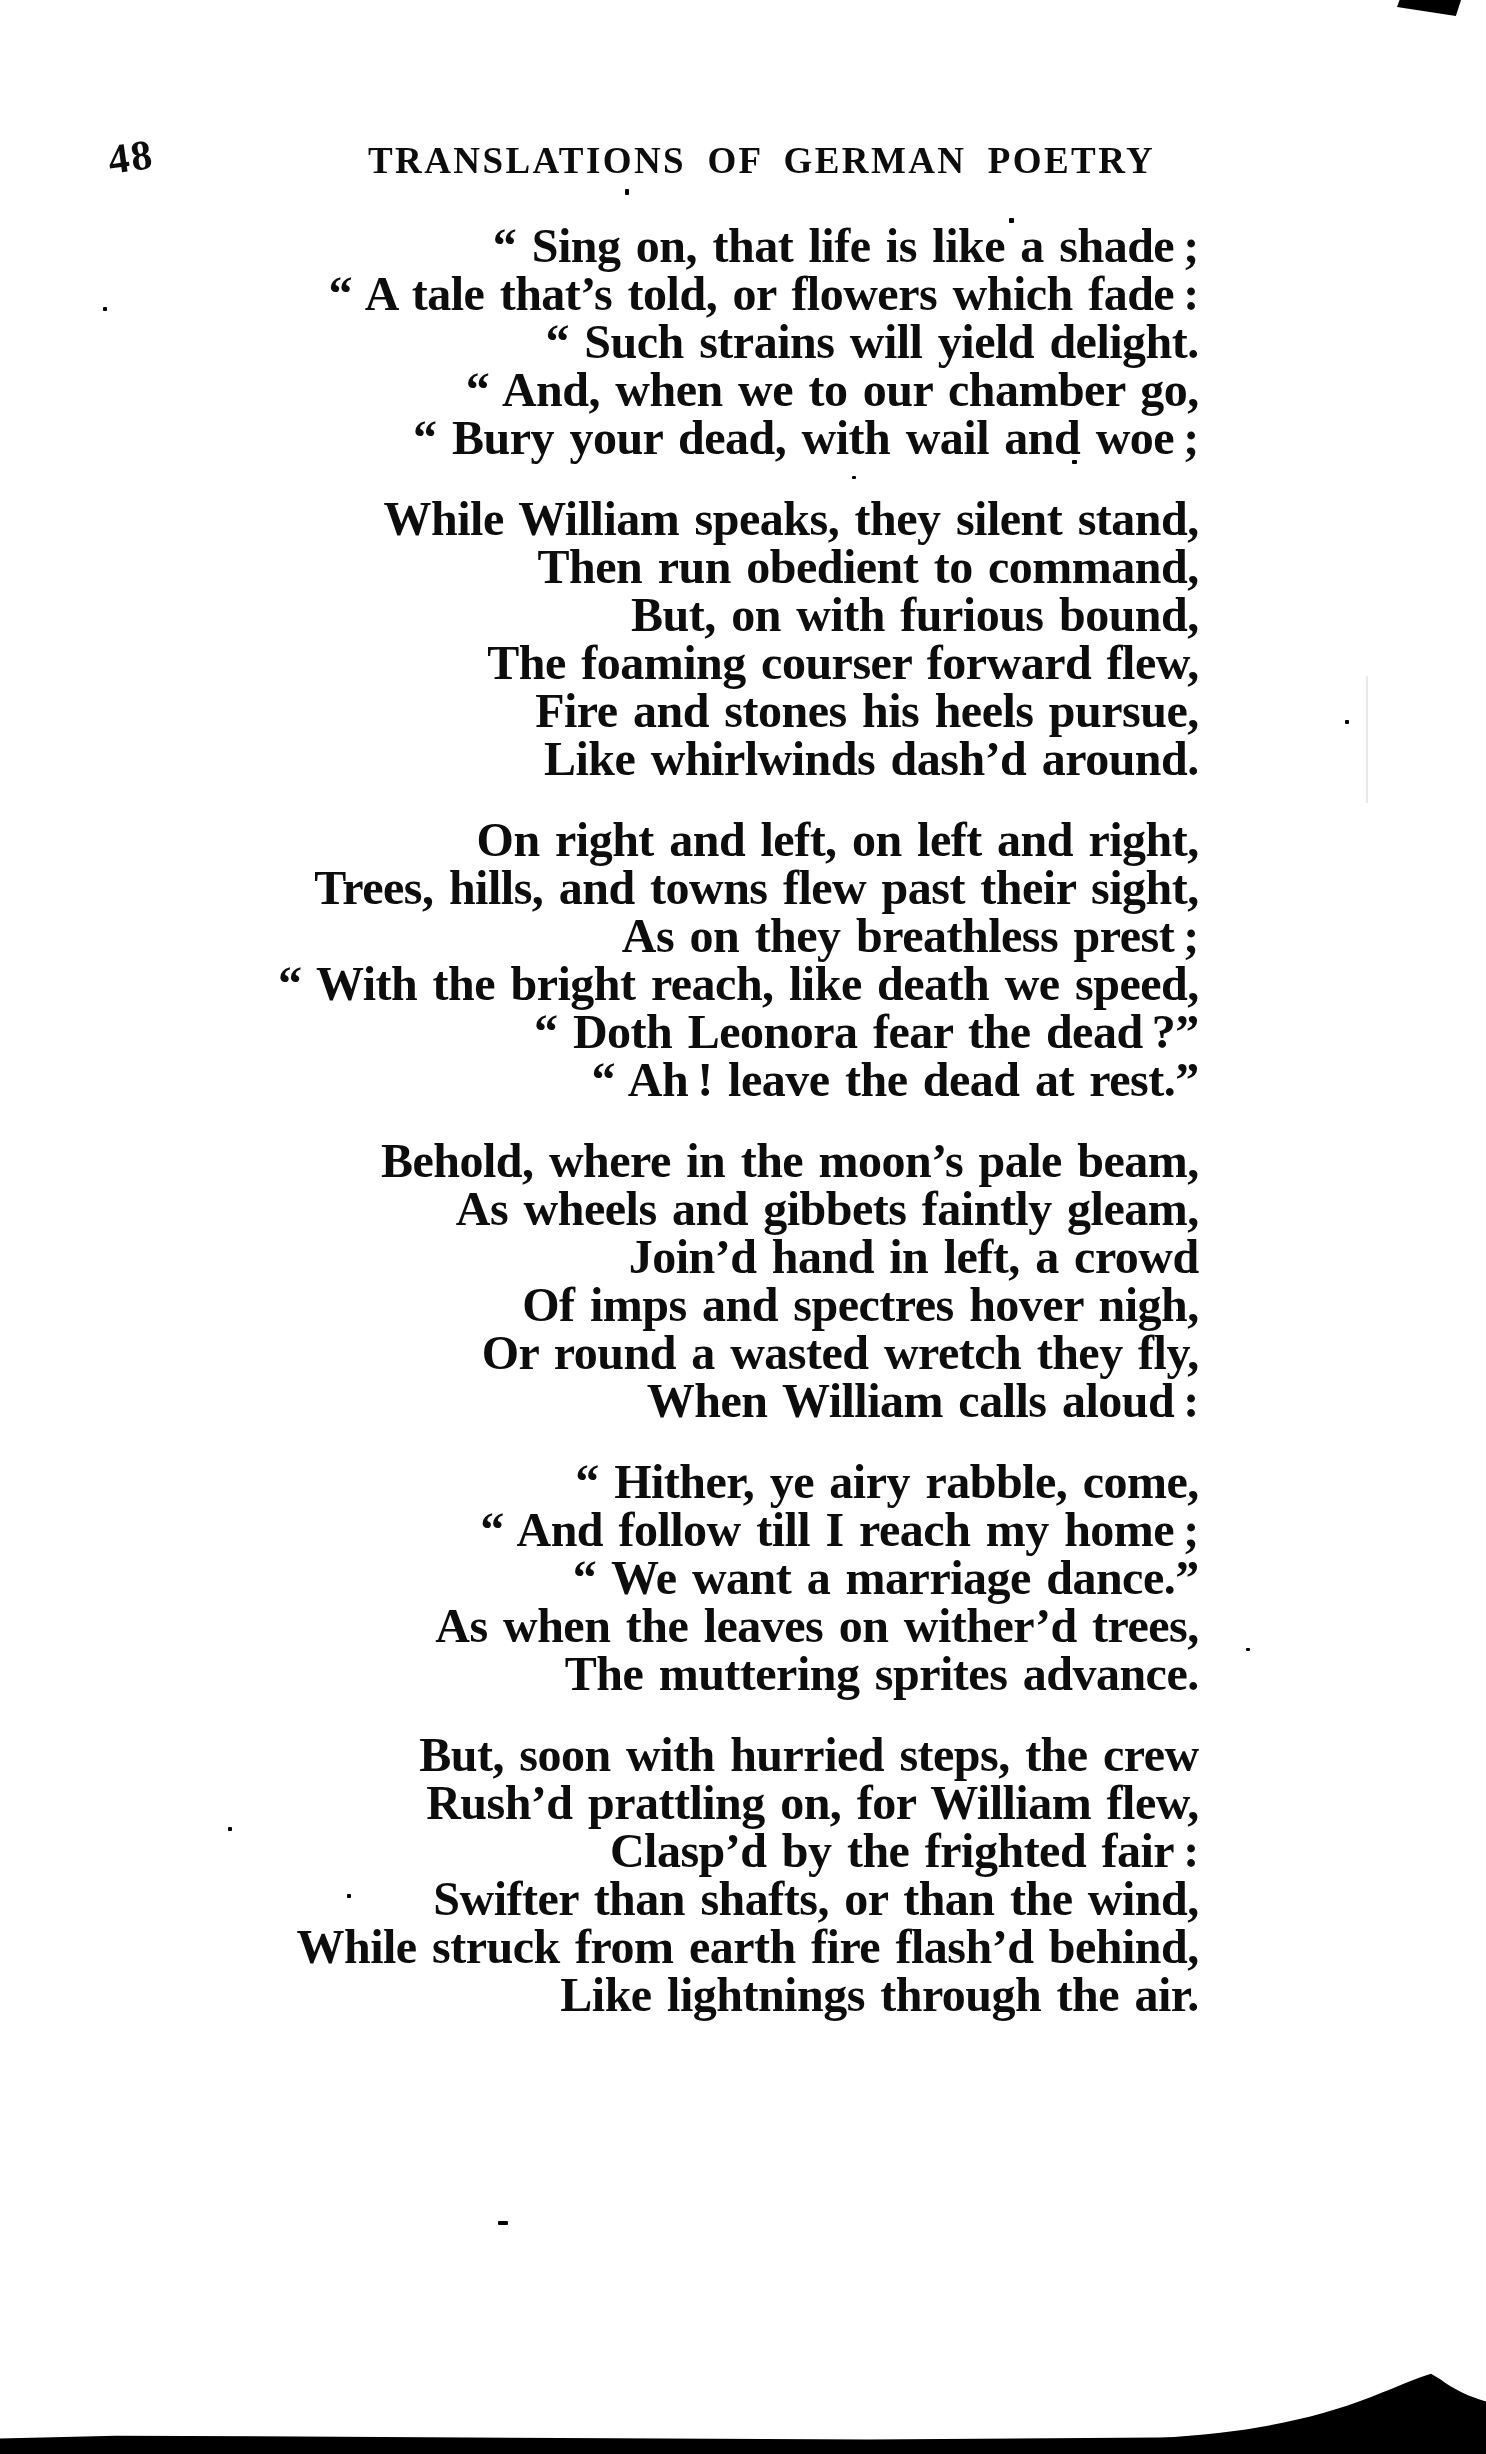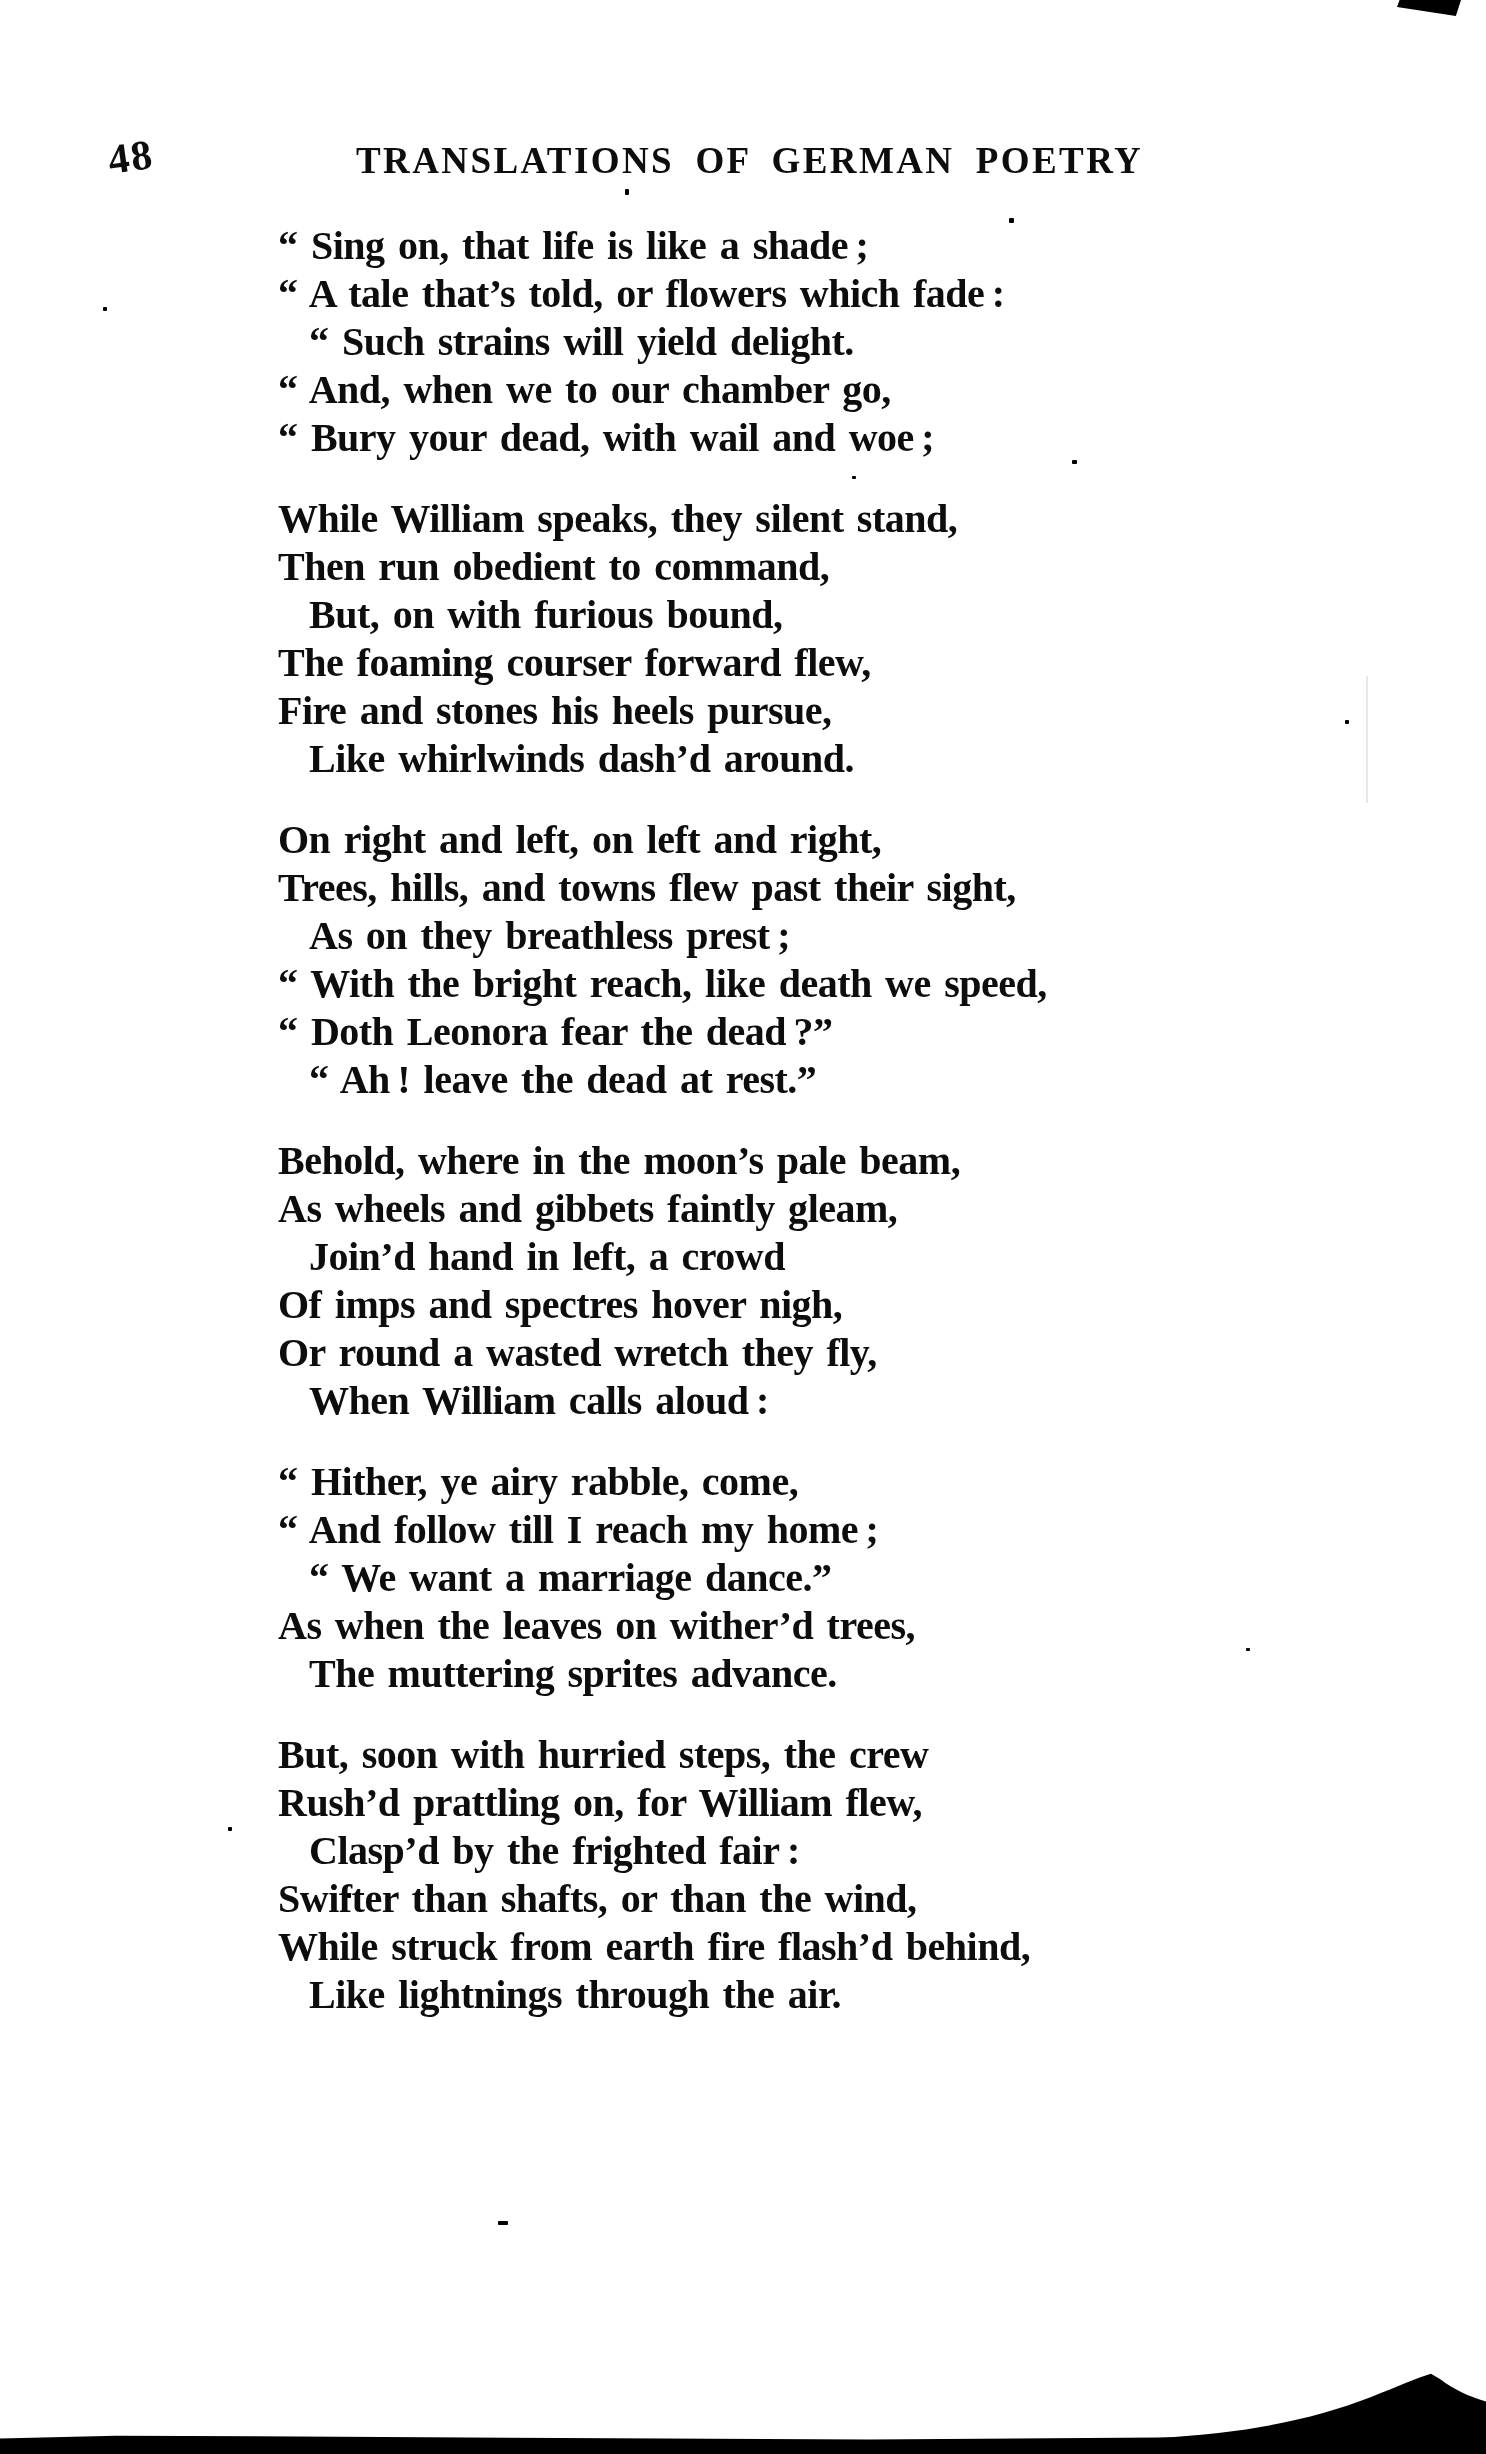--- a/index.html
+++ b/index.html
@@ -11,30 +11,30 @@
     font-family:"Liberation Serif","DejaVu Serif",serif;
     color:#0d0d0d;
   }
   .page-number{
     position:absolute;left:108px;top:133px;
     font-size:42px;font-weight:600;
     transform:rotate(-8deg);
     letter-spacing:1.9px;
   }
   .running-header{
-    position:absolute;left:356px;top:139px;
+    position:absolute;left:368px;top:139px;
     font-size:37px;font-weight:700;
     letter-spacing:2.4px;word-spacing:9.7px;
     white-space:nowrap;
   }
   .poem{
     position:absolute;left:278px;top:222px;
-    font-size:40px;font-weight:600;
+    font-size:48px;font-weight:600;
     line-height:48px;
-    word-spacing:3.9px;letter-spacing:-0.5px;
+    word-spacing:3.9px;letter-spacing:-0.5px;text-align:right;
   }
   .stanza{margin-bottom:33px;}
   .line{white-space:nowrap;}
   .line.ind1{padding-left:31px;}
   
   .artifact{position:absolute;background:#000;}
   .wedge{
     left:1397px;top:0;width:64px;height:18.3px;
     clip-path:polygon(4% 0,100% 0,92% 88%,0 38%);
   }

